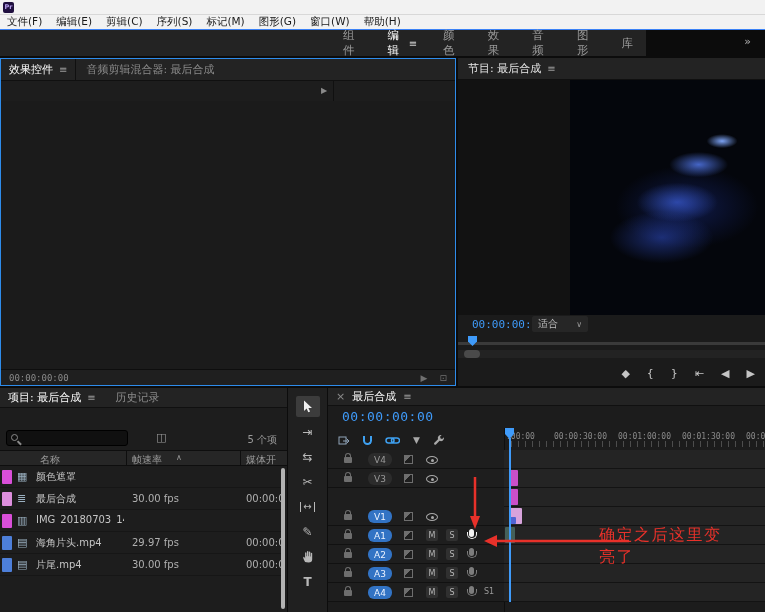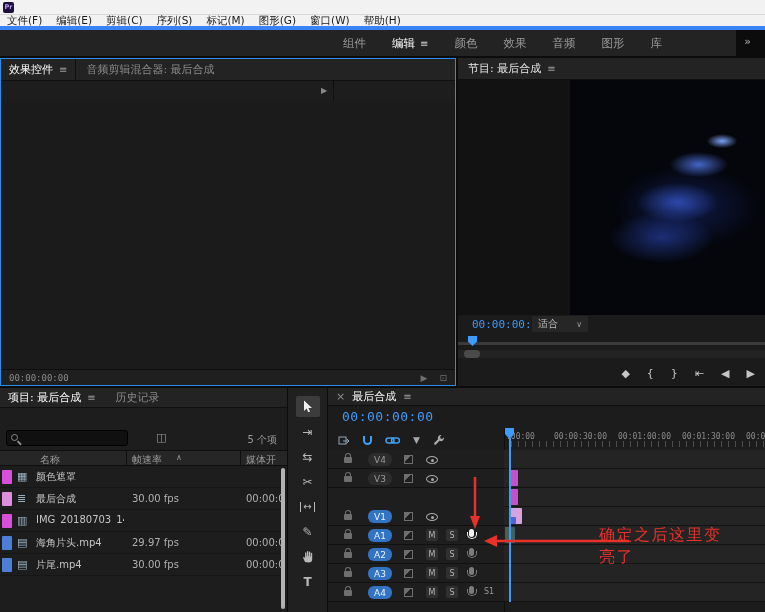--- a/index.html
+++ b/index.html
@@ -6,24 +6,24 @@
 html,body{width:765px;height:612px}
 body{position:relative;overflow:hidden;background:#0c0c0c;color:#c8c8c8;
      font-family:"DejaVu Sans","Liberation Sans",sans-serif;font-size:11px}
 .p{position:absolute}
 
 .titlebar{left:0;top:0;width:765px;height:15px;background:#f2f2f2;color:#1a1a1a;
   display:flex;align-items:center;gap:5px;padding-left:3px;font-size:10px;border-bottom:1px solid #d8d8d8}
 .pr-badge{width:11px;height:11px;background:#1f0f3f;color:#b9a1f0;font-size:6.5px;font-weight:bold;
   display:flex;align-items:center;justify-content:center;border-radius:2px}
 .menubar{left:0;top:15px;width:765px;height:15px;background:#f2f2f2;color:#1a1a1a;
-  display:flex;align-items:center;font-size:10.5px;border-bottom:4px solid #3b82f6}
+  display:flex;align-items:center;font-size:10.5px;border-bottom:1px solid #3b82f6}
 .menubar span{padding:0 7px;cursor:default}
 
-.wsbar{left:0;top:30px;width:736px;height:26px;background:#232323;display:flex;align-items:center;padding-left:330px}
+.wsbar{left:0;top:30px;width:646px;height:26px;background:#232323;display:flex;align-items:center;padding-left:330px}
 .wsbar .tab{padding:0 13px;color:#9a9a9a;font-size:11.5px;height:26px;display:flex;align-items:center;gap:5px}
 .wsbar .tab.active{color:#ffffff}
 .wsbar .tab .hmb{color:#cfcfcf;font-size:10px}
 .ws-more{right:14px;top:35px;color:#b5b5b5;font-size:11px}
 
 .fx{left:0;top:58px;width:456px;height:328px;background:#1d1d1d;border:1px solid #2e8ceb}
 .fx-tabs{left:0;top:0;width:100%;height:22px;background:#232323;display:flex;align-items:center;border-bottom:1px solid #101010}
 .fx-tabs .t1{color:#fff;padding:0 8px;display:flex;gap:6px;align-items:center;font-size:11px}
 .fx-tabs .t2{color:#8a8a8a;padding:0 10px;font-size:11px;border-left:1px solid #101010;height:100%;display:flex;align-items:center}
 .hmb{color:#9a9a9a;font-size:10px}

